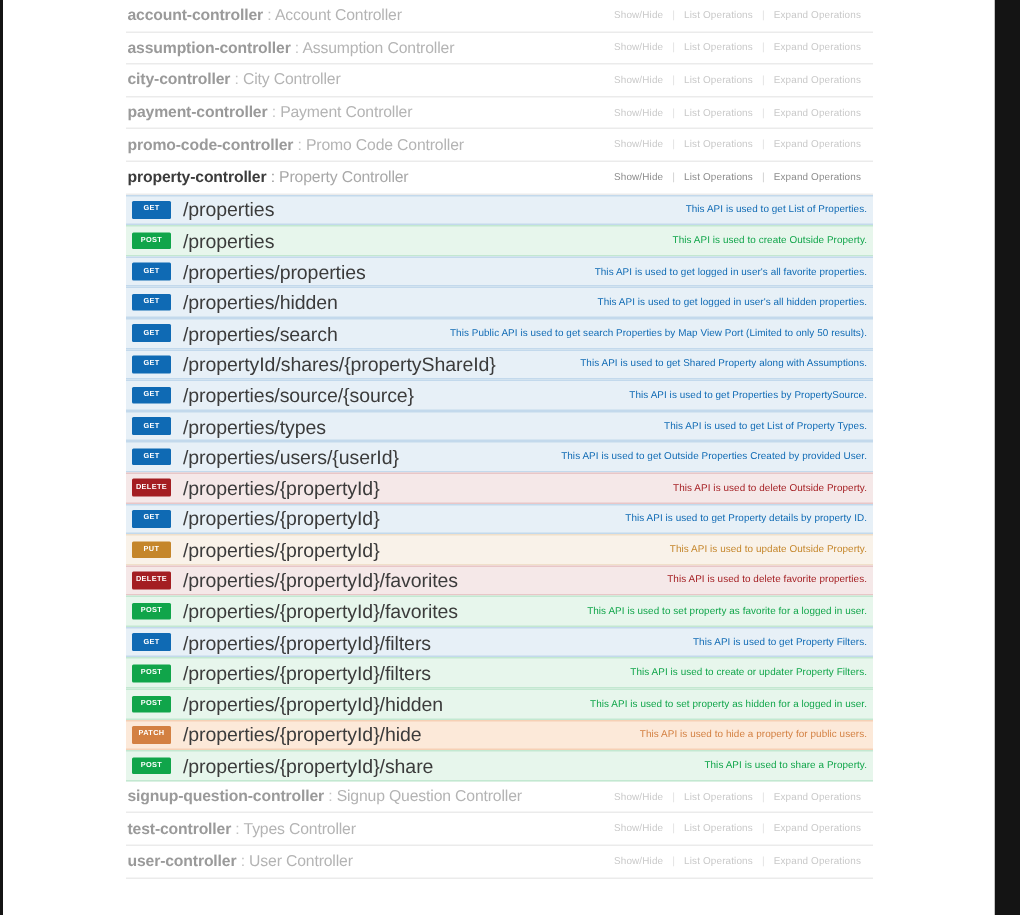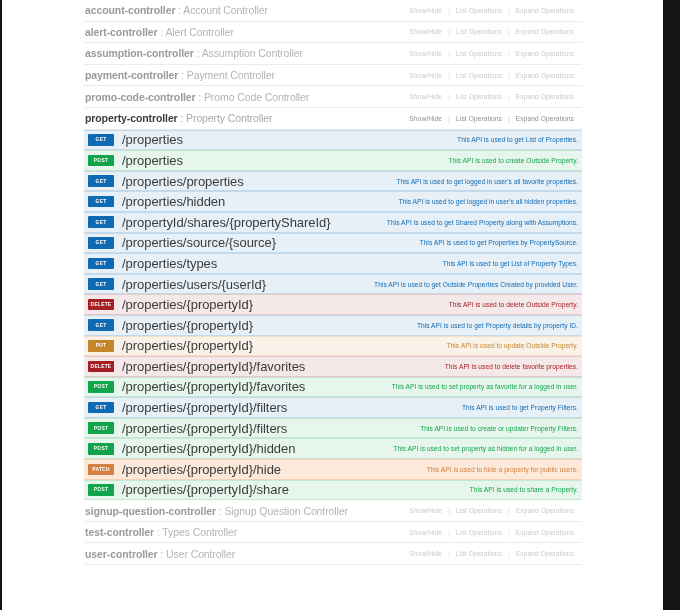--- a/index.html
+++ b/index.html
@@ -170,31 +170,31 @@
           <div class="resource-title"><span class="rid">account-controller</span><span class="sep"> : </span><span class="rname">Account Controller</span></div>
           <div class="resource-actions">
             <a>Show/Hide</a>
             <span class="bar">|</span>
             <a>List Operations</a>
             <span class="bar">|</span>
             <a>Expand Operations</a>
           </div>
         </div>
         <div class="resource-head">
-          <div class="resource-title"><span class="rid">alert-controller</span><span class="sep"> : </span><span class="rname">Alert Controller</span></div>
-          <div class="resource-actions">
-            <a>Show/Hide</a>
-            <span class="bar">|</span>
-            <a>List Operations</a>
-            <span class="bar">|</span>
-            <a>Expand Operations</a>
-          </div>
-        </div>
-        <div class="resource-head">
           <div class="resource-title"><span class="rid">assumption-controller</span><span class="sep"> : </span><span class="rname">Assumption Controller</span></div>
+          <div class="resource-actions">
+            <a>Show/Hide</a>
+            <span class="bar">|</span>
+            <a>List Operations</a>
+            <span class="bar">|</span>
+            <a>Expand Operations</a>
+          </div>
+        </div>
+        <div class="resource-head">
+          <div class="resource-title"><span class="rid">city-controller</span><span class="sep"> : </span><span class="rname">City Controller</span></div>
           <div class="resource-actions">
             <a>Show/Hide</a>
             <span class="bar">|</span>
             <a>List Operations</a>
             <span class="bar">|</span>
             <a>Expand Operations</a>
           </div>
         </div>
         <div class="resource-head">
           <div class="resource-title"><span class="rid">payment-controller</span><span class="sep"> : </span><span class="rname">Payment Controller</span></div>
@@ -238,20 +238,25 @@
         </div>
         <div class="op-row r-get">
           <span class="op-badge m-get">GET</span>
           <span class="op-path">/properties/properties</span>
           <span class="op-desc">This API is used to get logged in user's all favorite properties.</span>
         </div>
         <div class="op-row r-get">
           <span class="op-badge m-get">GET</span>
           <span class="op-path">/properties/hidden</span>
           <span class="op-desc">This API is used to get logged in user's all hidden properties.</span>
+        </div>
+        <div class="op-row r-get">
+          <span class="op-badge m-get">GET</span>
+          <span class="op-path">/properties/search</span>
+          <span class="op-desc">This Public API is used to get search Properties by Map View Port (Limited to only 50 results).</span>
         </div>
         <div class="op-row r-get">
           <span class="op-badge m-get">GET</span>
           <span class="op-path">/propertyId/shares/{propertyShareId}</span>
           <span class="op-desc">This API is used to get Shared Property along with Assumptions.</span>
         </div>
         <div class="op-row r-get">
           <span class="op-badge m-get">GET</span>
           <span class="op-path">/properties/source/{source}</span>
           <span class="op-desc">This API is used to get Properties by PropertySource.</span>

